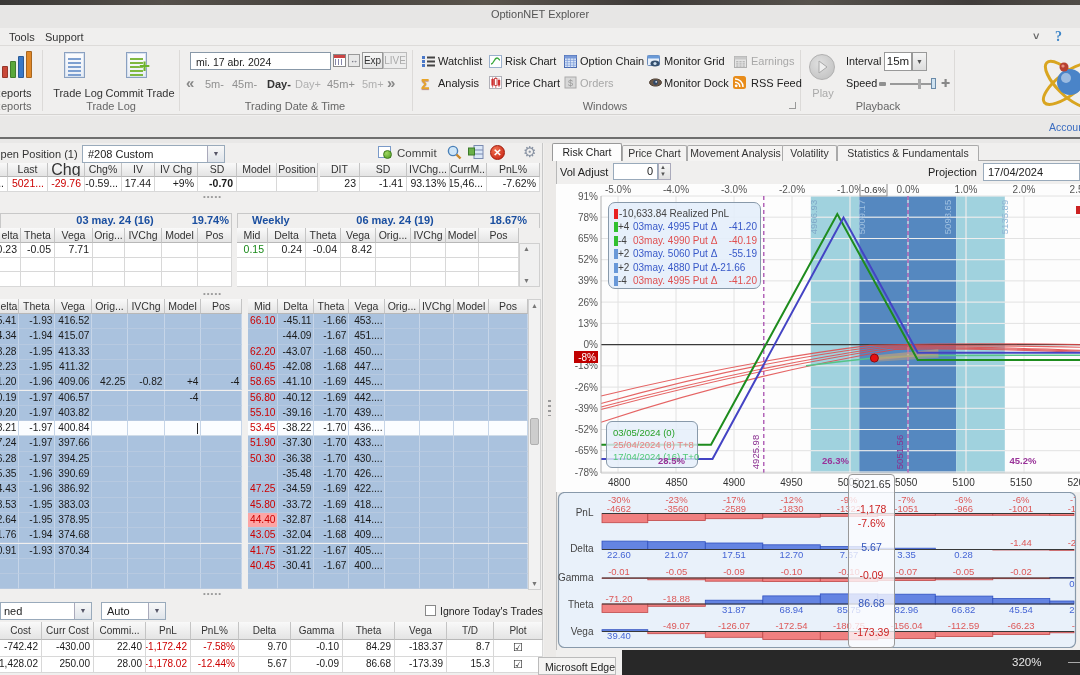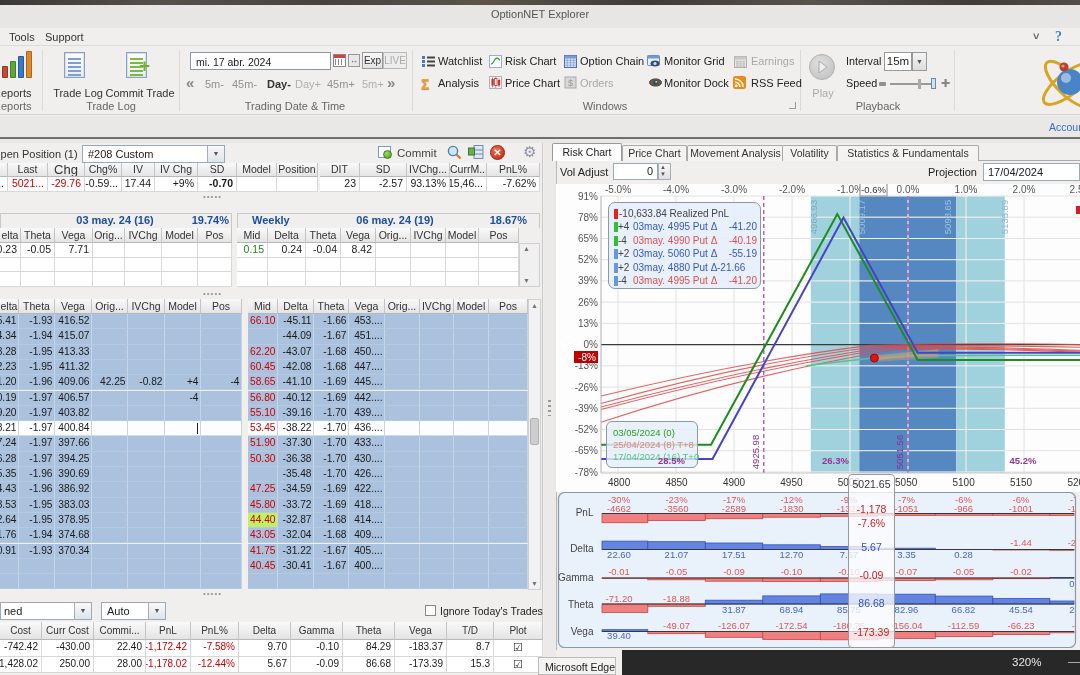--- a/index.html
+++ b/index.html
@@ -183,21 +183,21 @@
     <rect x="6" y="0.5" width="9" height="13" fill="#dce8f8" stroke="#7a8ab0"></rect>
     <line x1="6" y1="5" x2="15" y2="5" stroke="#7a8ab0"></line>
     <line x1="6" y1="9" x2="15" y2="9" stroke="#7a8ab0"></line>
     <rect x="0.5" y="3" width="6" height="7" fill="#6ab04a" stroke="#3a7a2a"></rect>
   </svg>
 <div class="abs" style="left:490px;top:145px;width:15px;height:15px;border-radius:50%;background:radial-gradient(circle at 35% 30%,#f07050,#c41e10);border:1px solid #a01808;color:#fff;font-size:10px;font-weight:bold;text-align:center;line-height:14px;">✕</div>
 <div class="abs" style="left:523px;top:143px;font-size:15px;color:#8a94a4;">⚙</div>
 <div class="abs" style="left:0px;top:163px;width:318px;">
     <div class="abs" style="left:0px;top:0;width:8px;height:14px;background:linear-gradient(#f9f9f9,#e4e4e4);border-right:1px solid #c4c4c4;border-bottom:1px solid #b8b8b8;font-size:10.5px;color:#333;text-align:center;line-height:13px;overflow:hidden;white-space:nowrap;"></div>
     <div class="abs" style="left:8px;top:0;width:40px;height:14px;background:linear-gradient(#f9f9f9,#e4e4e4);border-right:1px solid #c4c4c4;border-bottom:1px solid #b8b8b8;font-size:10.5px;color:#333;text-align:center;line-height:13px;overflow:hidden;white-space:nowrap;">Last</div>
-    <div class="abs" style="left:48px;top:0;width:37px;height:14px;background:linear-gradient(#f9f9f9,#e4e4e4);border-right:1px solid #c4c4c4;border-bottom:1px solid #b8b8b8;font-size:13px;color:#333;text-align:center;line-height:13px;overflow:hidden;white-space:nowrap;">Chg</div>
+    <div class="abs" style="left:48px;top:0;width:37px;height:14px;background:linear-gradient(#f9f9f9,#e4e4e4);border-right:1px solid #c4c4c4;border-bottom:1px solid #b8b8b8;font-size:16px;color:#333;text-align:center;line-height:13px;overflow:hidden;white-space:nowrap;">Chg</div>
     <div class="abs" style="left:85px;top:0;width:37px;height:14px;background:linear-gradient(#f9f9f9,#e4e4e4);border-right:1px solid #c4c4c4;border-bottom:1px solid #b8b8b8;font-size:10.5px;color:#333;text-align:center;line-height:13px;overflow:hidden;white-space:nowrap;">Chg%</div>
     <div class="abs" style="left:122px;top:0;width:33px;height:14px;background:linear-gradient(#f9f9f9,#e4e4e4);border-right:1px solid #c4c4c4;border-bottom:1px solid #b8b8b8;font-size:10.5px;color:#333;text-align:center;line-height:13px;overflow:hidden;white-space:nowrap;">IV</div>
     <div class="abs" style="left:155px;top:0;width:43px;height:14px;background:linear-gradient(#f9f9f9,#e4e4e4);border-right:1px solid #c4c4c4;border-bottom:1px solid #b8b8b8;font-size:10.5px;color:#333;text-align:center;line-height:13px;overflow:hidden;white-space:nowrap;">IV Chg</div>
     <div class="abs" style="left:198px;top:0;width:39px;height:14px;background:linear-gradient(#f9f9f9,#e4e4e4);border-right:1px solid #c4c4c4;border-bottom:1px solid #b8b8b8;font-size:10.5px;color:#333;text-align:center;line-height:13px;overflow:hidden;white-space:nowrap;">SD</div>
     <div class="abs" style="left:237px;top:0;width:40px;height:14px;background:linear-gradient(#f9f9f9,#e4e4e4);border-right:1px solid #c4c4c4;border-bottom:1px solid #b8b8b8;font-size:10.5px;color:#333;text-align:center;line-height:13px;overflow:hidden;white-space:nowrap;">Model</div>
     <div class="abs" style="left:277px;top:0;width:41px;height:14px;background:linear-gradient(#f9f9f9,#e4e4e4);border-right:1px solid #c4c4c4;border-bottom:1px solid #b8b8b8;font-size:10.5px;color:#333;text-align:center;line-height:13px;overflow:hidden;white-space:nowrap;">Position</div>
     <div class="abs" style="left:0px;top:14px;width:8px;height:15px;background:#fff;border-right:1px solid #d8d8d8;border-bottom:1px solid #d8d8d8;font-size:10.5px;color:#1a1a1a;text-align:right;line-height:13px;overflow:hidden;white-space:nowrap;">
       <span style="position:absolute;right:3px;top:0;white-space:nowrap;">..</span>
     </div>
     <div class="abs" style="left:8px;top:14px;width:40px;height:15px;background:#fff;border-right:1px solid #d8d8d8;border-bottom:1px solid #d8d8d8;font-size:10.5px;color:#cc0000;text-align:right;line-height:13px;overflow:hidden;white-space:nowrap;">
@@ -228,21 +228,21 @@
 <div class="abs" style="left:320px;top:163px;width:220px;">
     <div class="abs" style="left:0px;top:0;width:40px;height:14px;background:linear-gradient(#f9f9f9,#e4e4e4);border-right:1px solid #c4c4c4;border-bottom:1px solid #b8b8b8;font-size:10.5px;color:#333;text-align:center;line-height:13px;overflow:hidden;white-space:nowrap;">DIT</div>
     <div class="abs" style="left:40px;top:0;width:47px;height:14px;background:linear-gradient(#f9f9f9,#e4e4e4);border-right:1px solid #c4c4c4;border-bottom:1px solid #b8b8b8;font-size:10.5px;color:#333;text-align:center;line-height:13px;overflow:hidden;white-space:nowrap;">SD</div>
     <div class="abs" style="left:87px;top:0;width:43px;height:14px;background:linear-gradient(#f9f9f9,#e4e4e4);border-right:1px solid #c4c4c4;border-bottom:1px solid #b8b8b8;font-size:10.5px;color:#333;text-align:center;line-height:13px;overflow:hidden;white-space:nowrap;">IVChg...</div>
     <div class="abs" style="left:130px;top:0;width:37px;height:14px;background:linear-gradient(#f9f9f9,#e4e4e4);border-right:1px solid #c4c4c4;border-bottom:1px solid #b8b8b8;font-size:10.5px;color:#333;text-align:center;line-height:13px;overflow:hidden;white-space:nowrap;">CurrM...</div>
     <div class="abs" style="left:167px;top:0;width:53px;height:14px;background:linear-gradient(#f9f9f9,#e4e4e4);border-right:1px solid #c4c4c4;border-bottom:1px solid #b8b8b8;font-size:10.5px;color:#333;text-align:center;line-height:13px;overflow:hidden;white-space:nowrap;">PnL%</div>
     <div class="abs" style="left:0px;top:14px;width:40px;height:15px;background:#fff;border-right:1px solid #d8d8d8;border-bottom:1px solid #d8d8d8;font-size:10.5px;color:#1a1a1a;text-align:right;line-height:13px;overflow:hidden;white-space:nowrap;">
       <span style="position:absolute;right:3px;top:0;white-space:nowrap;">23</span>
     </div>
     <div class="abs" style="left:40px;top:14px;width:47px;height:15px;background:#fff;border-right:1px solid #d8d8d8;border-bottom:1px solid #d8d8d8;font-size:10.5px;color:#1a1a1a;text-align:right;line-height:13px;overflow:hidden;white-space:nowrap;">
-      <span style="position:absolute;right:3px;top:0;white-space:nowrap;">-2.57</span>
+      <span style="position:absolute;right:3px;top:0;white-space:nowrap;">-1.41</span>
     </div>
     <div class="abs" style="left:87px;top:14px;width:43px;height:15px;background:#fff;border-right:1px solid #d8d8d8;border-bottom:1px solid #d8d8d8;font-size:10.5px;color:#1a1a1a;text-align:right;line-height:13px;overflow:hidden;white-space:nowrap;">
       <span style="position:absolute;right:3px;top:0;white-space:nowrap;">93.13%</span>
     </div>
     <div class="abs" style="left:130px;top:14px;width:37px;height:15px;background:#fff;border-right:1px solid #d8d8d8;border-bottom:1px solid #d8d8d8;font-size:10.5px;color:#1a1a1a;text-align:right;line-height:13px;overflow:hidden;white-space:nowrap;">
       <span style="position:absolute;right:3px;top:0;white-space:nowrap;">15,46...</span>
     </div>
     <div class="abs" style="left:167px;top:14px;width:53px;height:15px;background:#fff;border-right:1px solid #d8d8d8;border-bottom:1px solid #d8d8d8;font-size:10.5px;color:#1a1a1a;text-align:right;line-height:13px;overflow:hidden;white-space:nowrap;">
       <span style="position:absolute;right:3px;top:0;white-space:nowrap;">-7.62%</span>
     </div>
@@ -1114,21 +1114,21 @@
     </div>
     <div class="abs" style="left:172px;top:198.6px;width:34px;height:15.3px;background:#aac2de;border-right:1px solid #c6d5e8;border-bottom:1px solid #b7c9e0;font-size:10.2px;color:#000;line-height:13.3px;overflow:hidden;white-space:nowrap;">
       <span style="position:absolute;right:1.5px;top:0;white-space:nowrap;"></span>
     </div>
     <div class="abs" style="left:206px;top:198.6px;width:35px;height:15.3px;background:#aac2de;border-right:1px solid #c6d5e8;border-bottom:1px solid #b7c9e0;font-size:10.2px;color:#000;line-height:13.3px;overflow:hidden;white-space:nowrap;">
       <span style="position:absolute;right:1.5px;top:0;white-space:nowrap;"></span>
     </div>
     <div class="abs" style="left:241px;top:198.6px;width:39px;height:15.3px;background:#aac2de;border-right:1px solid #c6d5e8;border-bottom:1px solid #b7c9e0;font-size:10.2px;color:#000;line-height:13.3px;overflow:hidden;white-space:nowrap;">
       <span style="position:absolute;right:1.5px;top:0;white-space:nowrap;"></span>
     </div>
-    <div class="abs" style="left:0px;top:213.9px;width:30px;height:15.3px;background:#bef264;border-right:1px solid #c6d5e8;border-bottom:1px solid #b7c9e0;font-size:10.2px;color:#cc0000;line-height:13.3px;overflow:hidden;white-space:nowrap;text-decoration:underline;">
+    <div class="abs" style="left:0px;top:213.9px;width:30px;height:15.3px;background:#fca5a5;border-right:1px solid #c6d5e8;border-bottom:1px solid #b7c9e0;font-size:10.2px;color:#cc0000;line-height:13.3px;overflow:hidden;white-space:nowrap;text-decoration:underline;">
       <span style="position:absolute;right:1.5px;top:0;white-space:nowrap;">44.40</span>
     </div>
     <div class="abs" style="left:30px;top:213.9px;width:36px;height:15.3px;background:#aac2de;border-right:1px solid #c6d5e8;border-bottom:1px solid #b7c9e0;font-size:10.2px;color:#1a1a1a;line-height:13.3px;overflow:hidden;white-space:nowrap;">
       <span style="position:absolute;right:1.5px;top:0;white-space:nowrap;">-32.87</span>
     </div>
     <div class="abs" style="left:66px;top:213.9px;width:35px;height:15.3px;background:#aac2de;border-right:1px solid #c6d5e8;border-bottom:1px solid #b7c9e0;font-size:10.2px;color:#1a1a1a;line-height:13.3px;overflow:hidden;white-space:nowrap;">
       <span style="position:absolute;right:1.5px;top:0;white-space:nowrap;">-1.68</span>
     </div>
     <div class="abs" style="left:101px;top:213.9px;width:36px;height:15.3px;background:#aac2de;border-right:1px solid #c6d5e8;border-bottom:1px solid #b7c9e0;font-size:10.2px;color:#1a1a1a;line-height:13.3px;overflow:hidden;white-space:nowrap;">
       <span style="position:absolute;right:1.5px;top:0;white-space:nowrap;">414....</span>

